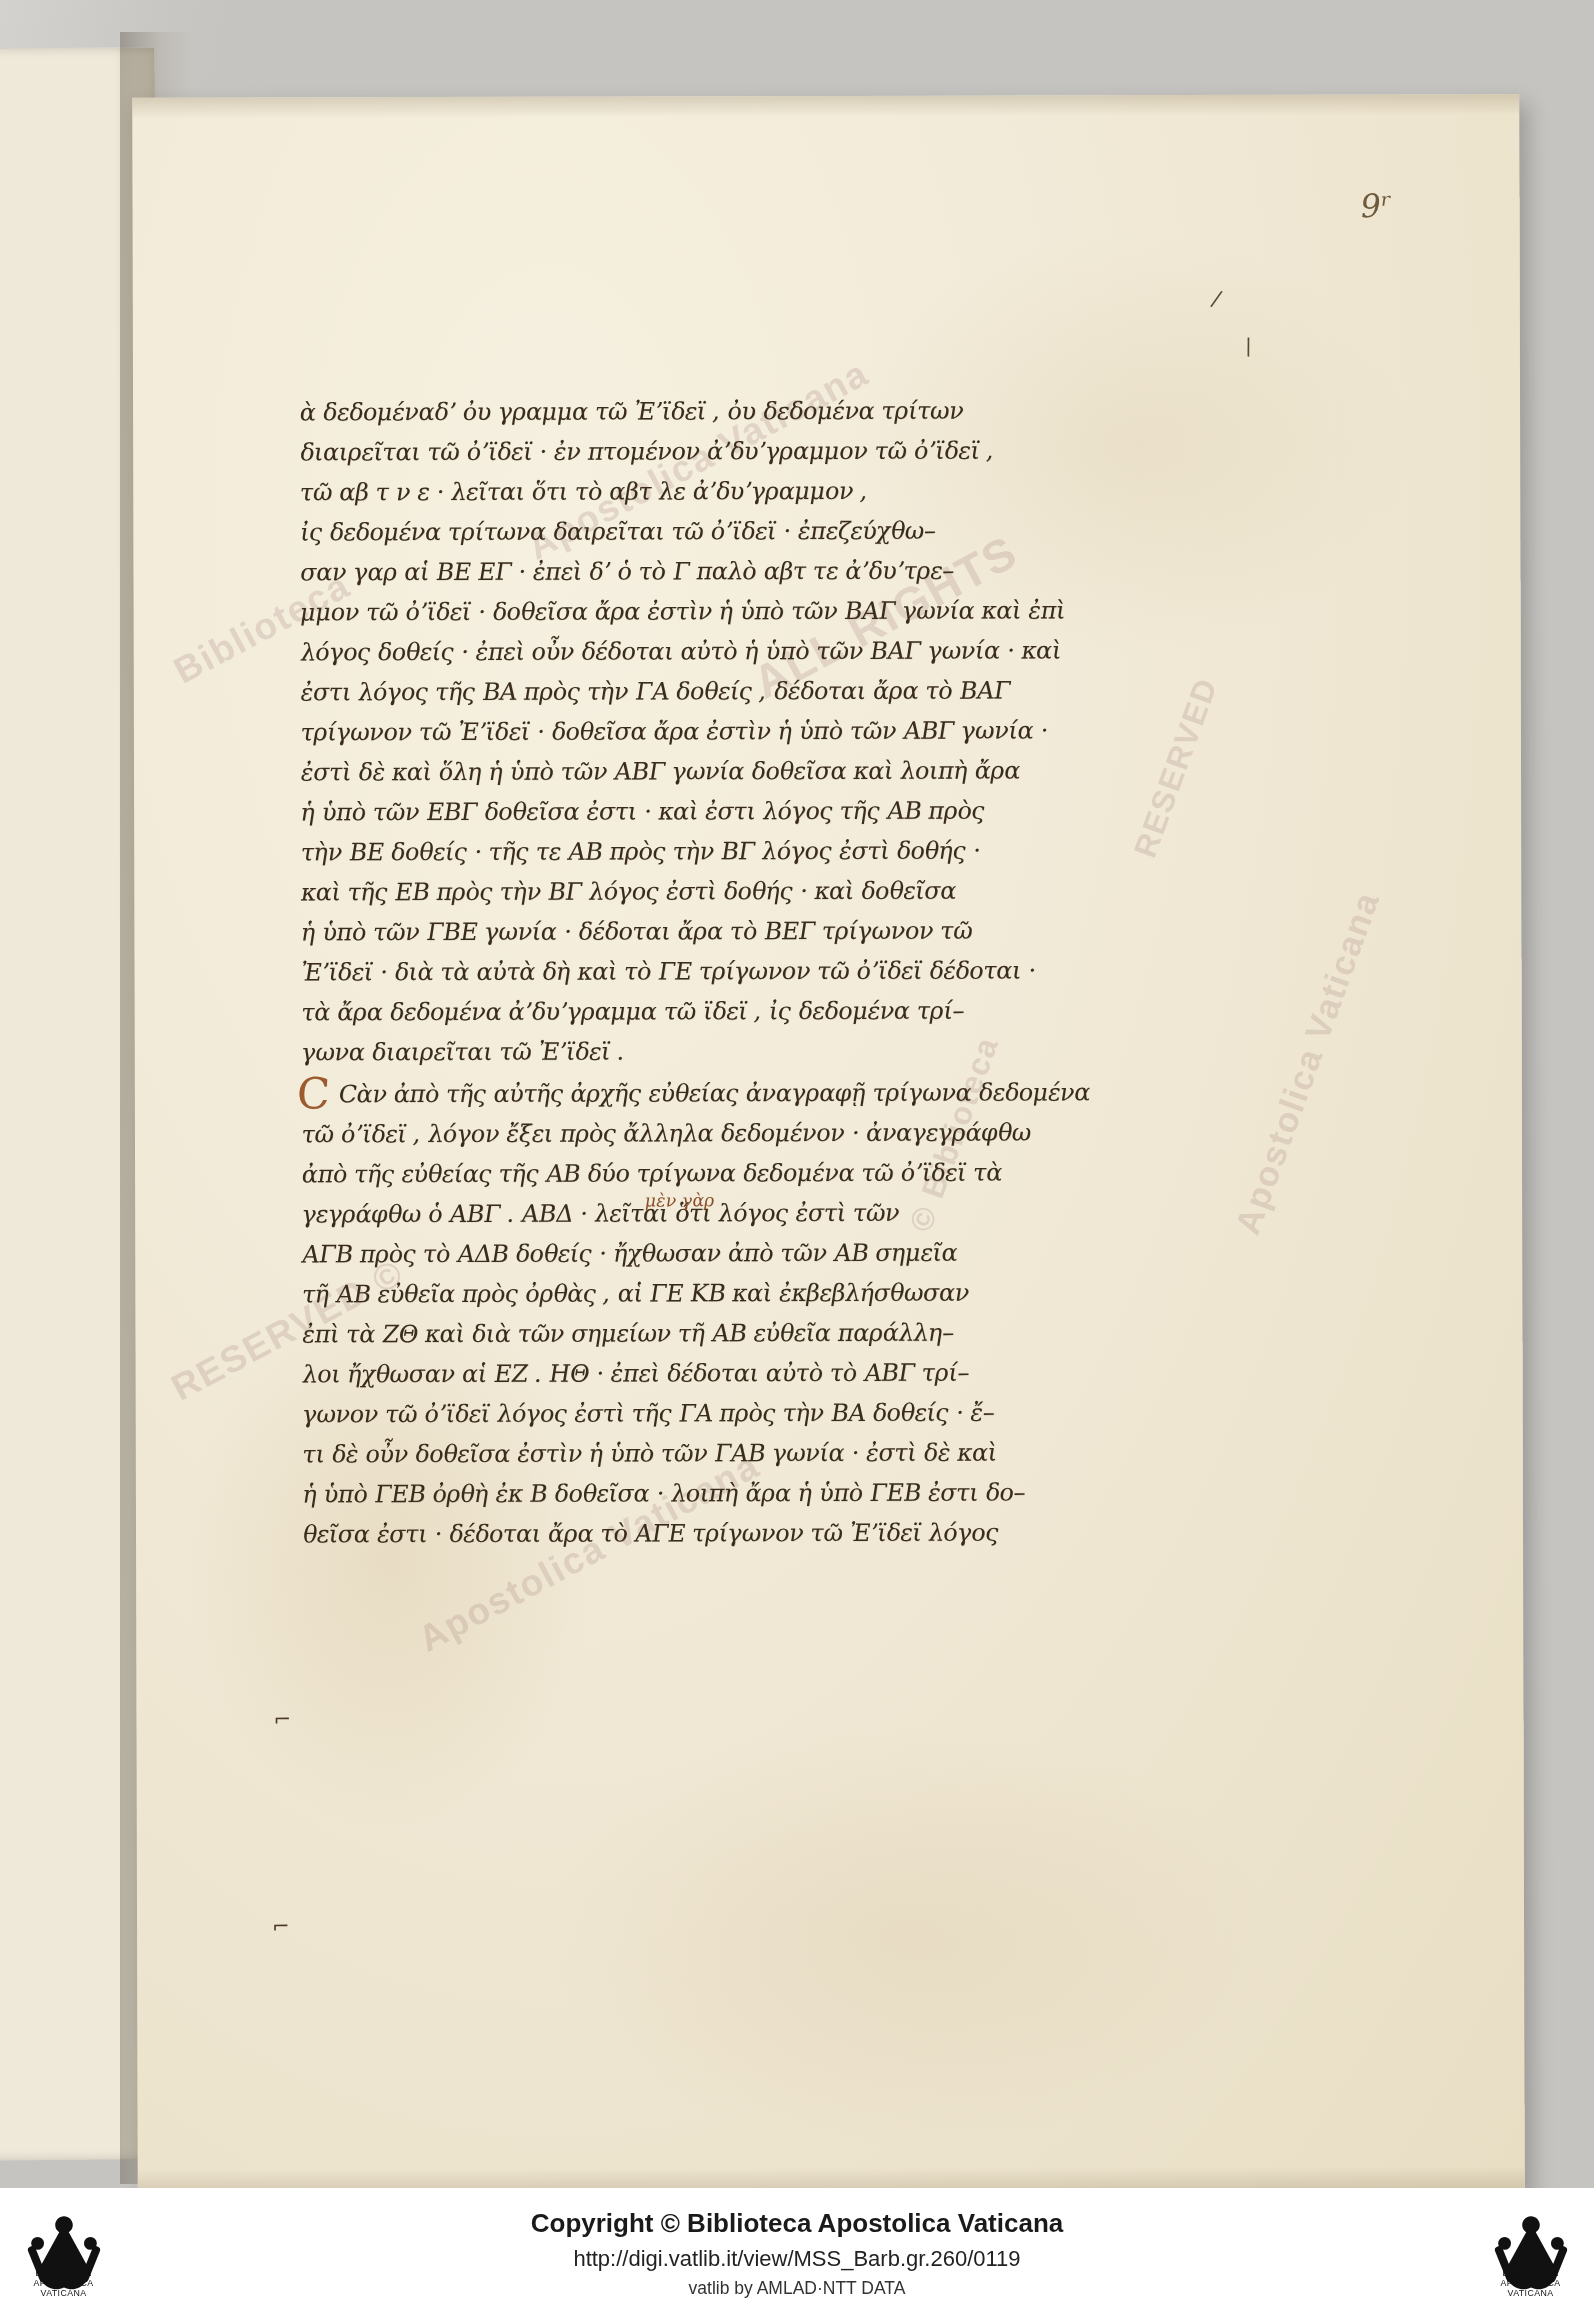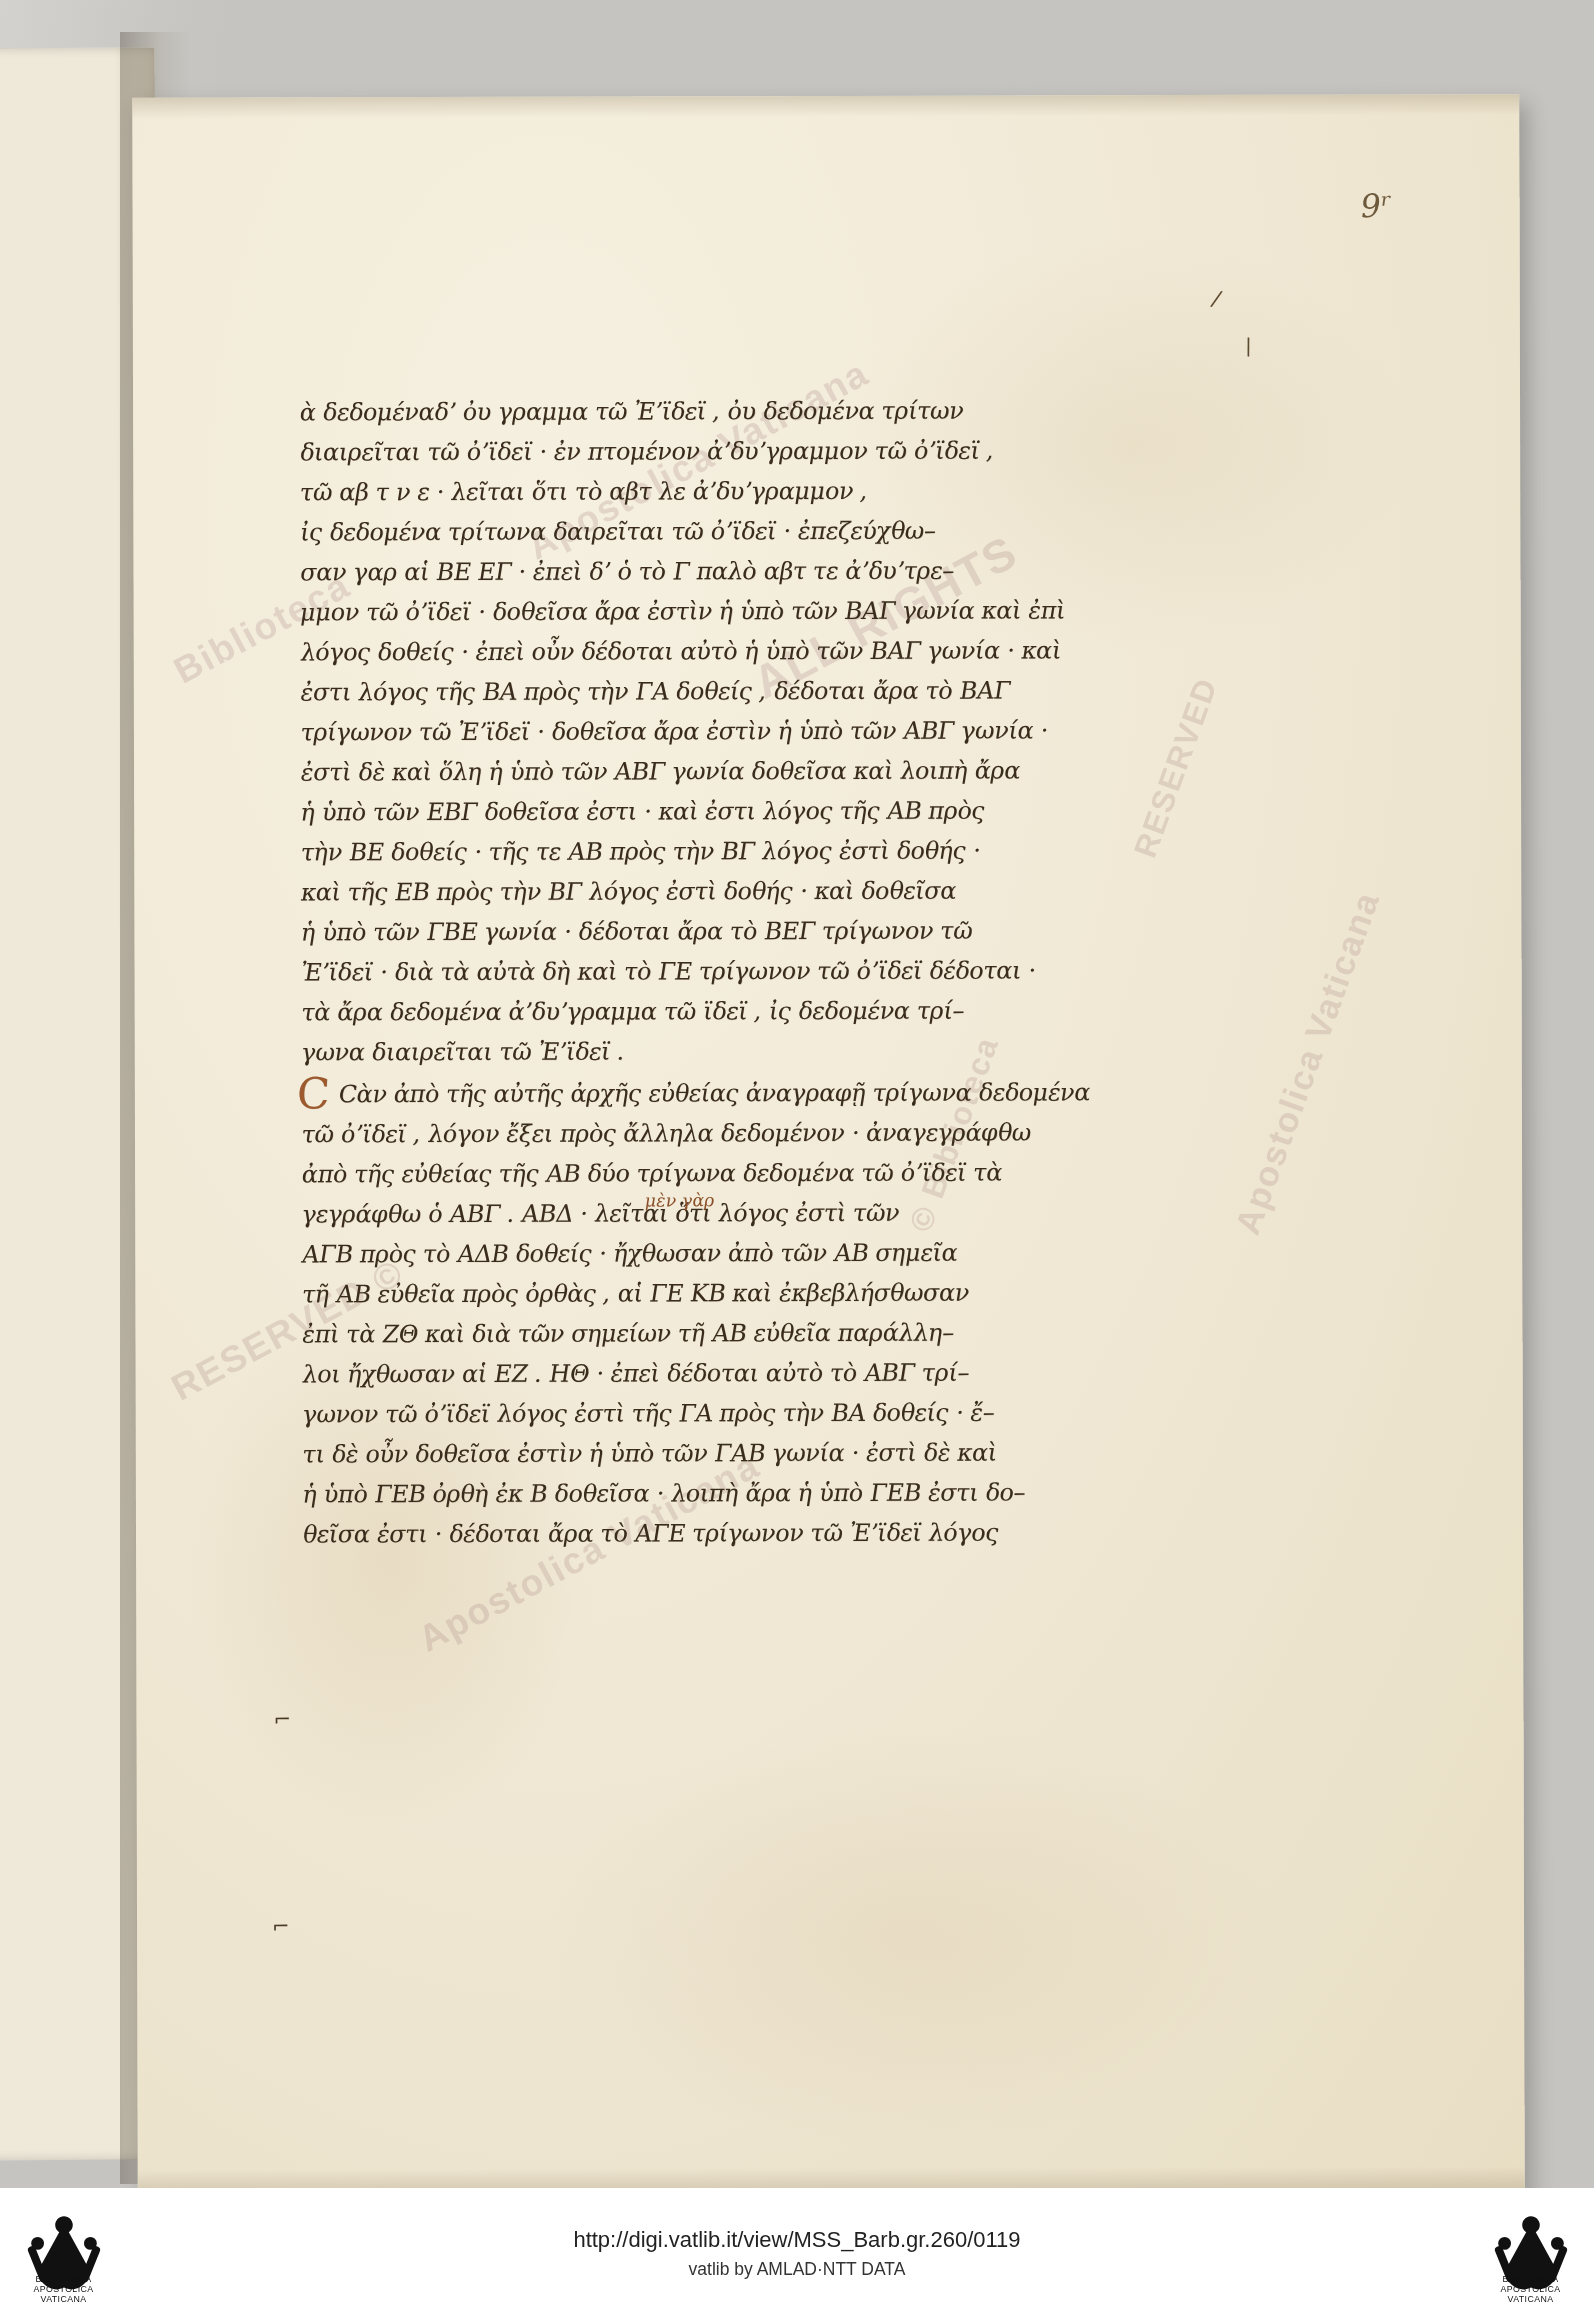--- a/index.html
+++ b/index.html
@@ -218,21 +218,21 @@
     width: 105px;
     height: 105px;
     display: flex;
     align-items: center;
     justify-content: center;
   }
   .crest-left { left: 11px; }
   .crest-right { right: 11px; }
   .crest-text {
     position: absolute;
-    bottom: 2px;
+    bottom: 8px;
     left: 0; right: 0;
     text-align: center;
     font-size: 8.8px;
     letter-spacing: 0.4px;
     color: #111;
   }
   .crest svg { display:block; }
 </style>
 </head>
 <body>
@@ -318,20 +318,21 @@
         <rect x="22" y="50" width="10" height="48" rx="5" transform="rotate(-22 27 74)"></rect>
         <rect x="88" y="50" width="10" height="48" rx="5" transform="rotate(22 93 74)"></rect>
         <circle cx="27" cy="48" r="8"></circle>
         <circle cx="93" cy="48" r="8"></circle>
       </g>
     </svg>
     <div class="crest-text">BIBLIOTECA APOSTOLICA VATICANA</div>
   </div>
 
   <div id="footer-center">
+    <div id="copyright-line">Copyright © Biblioteca Apostolica Vaticana</div>
     <div id="url-line">http://digi.vatlib.it/view/MSS_Barb.gr.260/0119</div>
     <div id="powered-line">vatlib by AMLAD·NTT DATA</div>
   </div>
 
   <div class="crest crest-right">
     <svg width="96" height="96" viewBox="0 0 120 120" aria-hidden="true">
       <g fill="#111">
         <path d="M60 14 c-6 0 -11 5 -11 11 0 4 2 7 5 9 l-22 40 c-6 11 -2 24 9 29 6 3 13 3 19 0 6 3 13 3 19 0 11 -5 15 -18 9 -29 l-22 -40 c3 -2 5 -5 5 -9 0 -6 -5 -11 -11 -11z"></path>
         <rect x="22" y="50" width="10" height="48" rx="5" transform="rotate(-22 27 74)"></rect>
         <rect x="88" y="50" width="10" height="48" rx="5" transform="rotate(22 93 74)"></rect>

